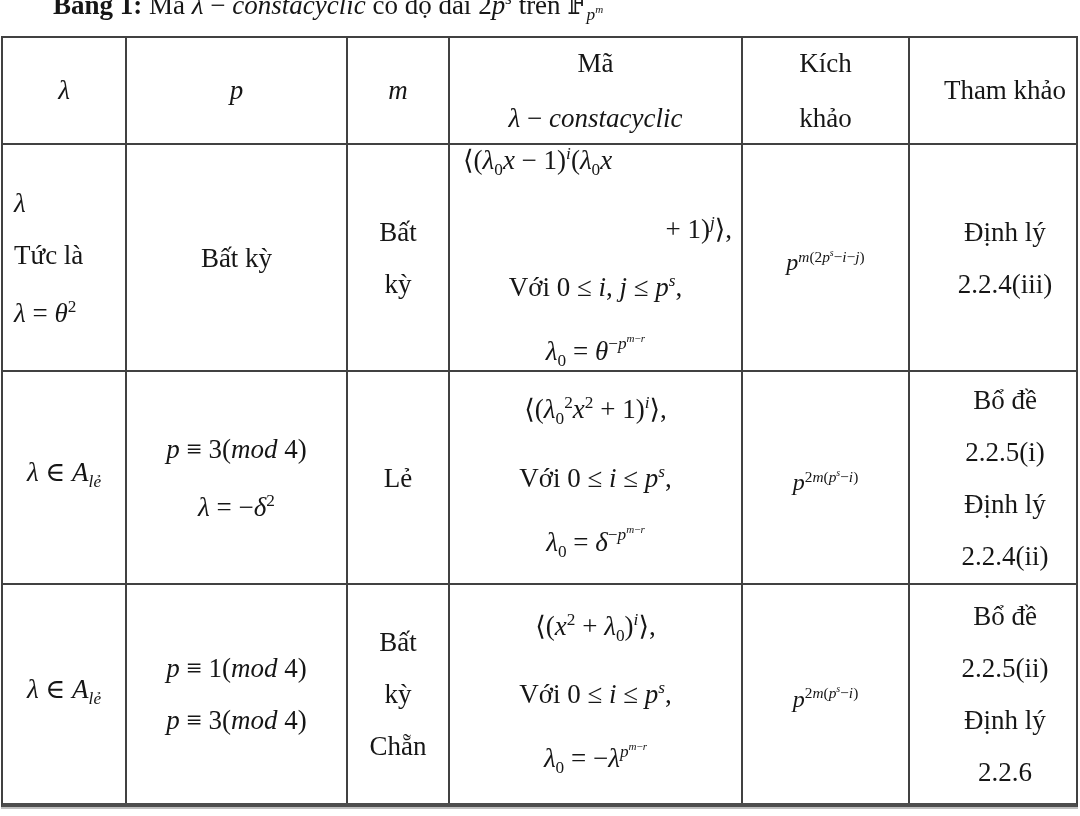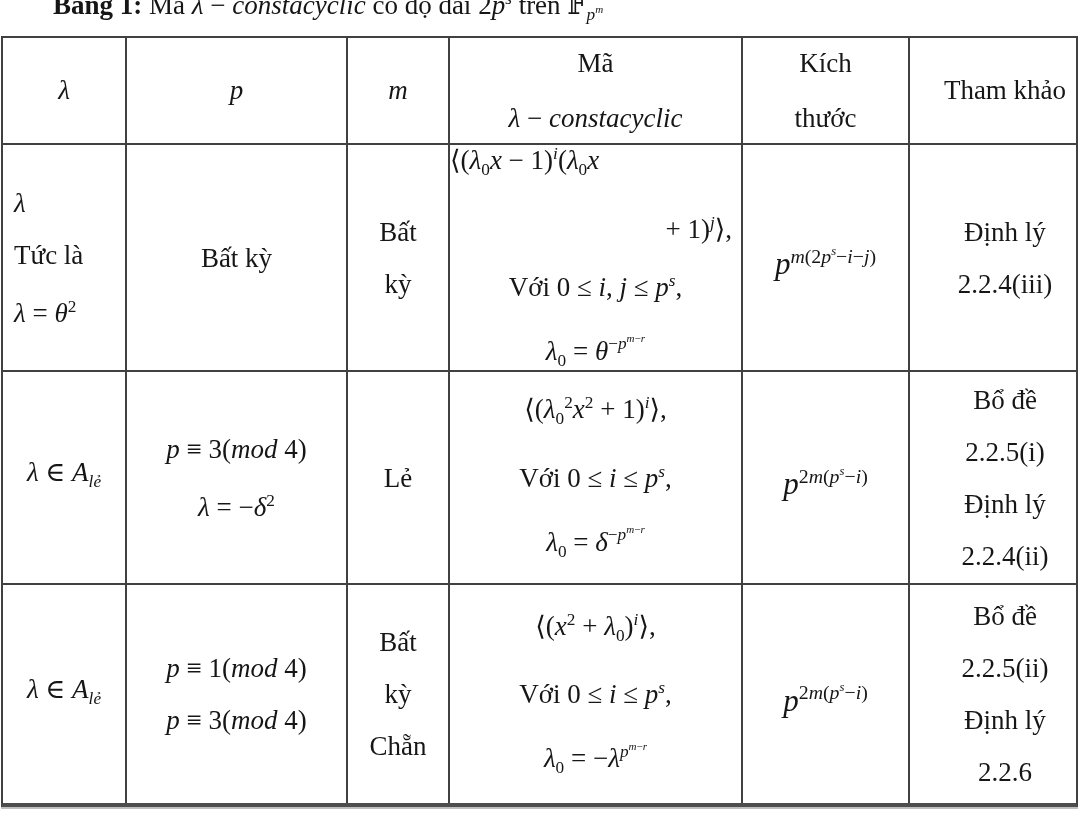--- a/index.html
+++ b/index.html
@@ -47,23 +47,23 @@
     font-size: 27px;
     line-height: 52px;
     overflow: hidden;
   }
   .cell.last-col { border-right: none; padding-left: 24px; }
   .cell.last-row { border-bottom: none; }
   .cell i { font-style: italic; }
   .cell sup, .caption sup { font-size: 0.64em; }
   .cell sub, .caption sub { font-size: 0.64em; }
   .hdr { line-height: 55px; }
-  .size-cell { font-size: 31px; }
+  .size-cell { font-size: 24px; }
   .align-left { align-items: flex-start; text-align: left; padding-left: 11px; }
-  .self-start { align-self: flex-start; }
+  .self-start { align-self: flex-start; margin-left: 13px; }
   .self-end   { align-self: flex-end; margin-right: 9px; }
   .spread { }
   .ln { white-space: nowrap; }
 </style>
 </head>
 <body>
 
 <div class="caption-clip">
   <div class="caption">
     <span class="bold">Bảng 1:</span><span> Mã <i>λ</i> − <i>constacyclic</i> có độ dài 2<i>p</i><sup><i>s</i></sup> trên 𝔽<sub><i>p</i><sup><i>m</i></sup></sub></span>
@@ -80,21 +80,21 @@
   </div>
   <div class="cell hdr">
     <div class="ln"><i>m</i></div>
   </div>
   <div class="cell hdr">
     <div class="ln">Mã</div>
     <div class="ln"><i>λ</i> − <i>constacyclic</i></div>
   </div>
   <div class="cell hdr">
     <div class="ln">Kích</div>
-    <div class="ln">thước</div>
+    <div class="ln">khảo</div>
   </div>
   <div class="cell hdr last-col">
     <div class="ln">Tham khảo</div>
   </div>
 
   <div class="cell align-left">
     <div class="ln"><i>λ</i></div>
     <div class="ln">Tức là</div>
     <div class="ln"><i>λ</i> = <i>θ</i><sup>2</sup></div>
   </div>

